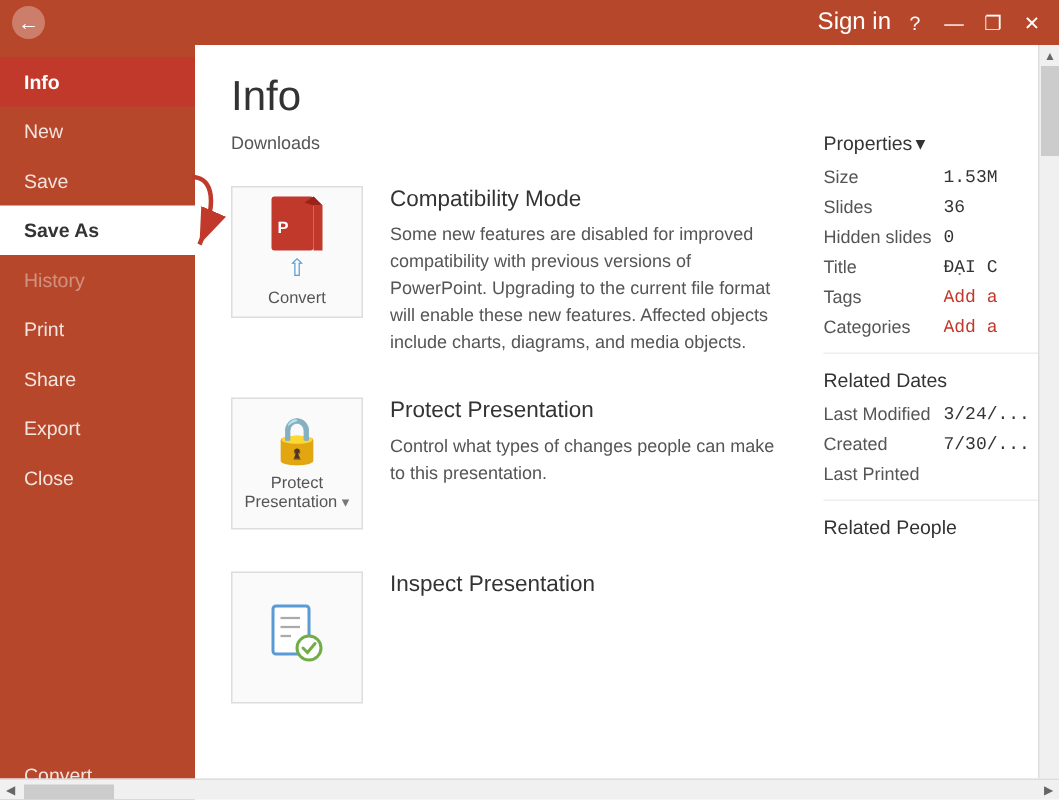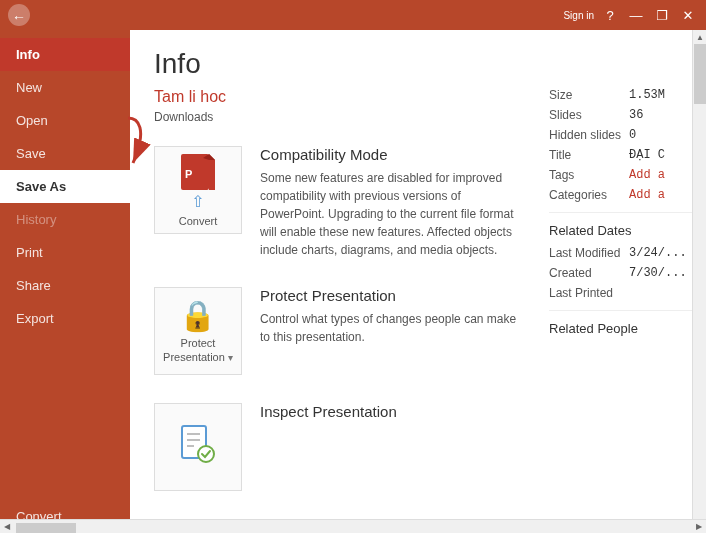--- a/index.html
+++ b/index.html
@@ -307,73 +307,72 @@
     }
   </style>
 </head>
 <body>
 
 <div class="title-bar">
   <div class="title-bar-left">
     <div class="back-btn">←</div>
   </div>
   <div class="title-bar-controls">
-    <span style="cursor:pointer; font-size:10px;">Sign in</span>
+    <span style="cursor:pointer; font-size:16px;">Sign in</span>
     <div class="title-btn">?</div>
     <div class="title-btn">—</div>
     <div class="title-btn">❐</div>
     <div class="title-btn">✕</div>
   </div>
 </div>
 
 <div class="app-layout">
 
   <div class="sidebar">
     <div class="sidebar-item active">
       <span>Info</span>
     </div>
     <div class="sidebar-item">
       <span>New</span>
     </div>
     <div class="sidebar-item">
-      <span>Open</span>
-    </div>
-    <div class="sidebar-item">
       <span>Save</span>
     </div>
     <div class="sidebar-item save-as-active">
       <span>Save As</span>
     </div>
     <div class="sidebar-item disabled">
       <span>History</span>
     </div>
     <div class="sidebar-item">
       <span>Print</span>
     </div>
     <div class="sidebar-item">
       <span>Share</span>
     </div>
     <div class="sidebar-item">
       <span>Export</span>
     </div>
+    <div class="sidebar-item">
+      <span>Close</span>
+    </div>
     <div style="flex:1;"></div>
     <div class="sidebar-item">
       <span>Convert</span>
     </div>
   </div>
 
   <div class="content-area">
     <div class="info-page">
 
       <h1 class="info-title">Info</h1>
 
       <div class="info-body">
 
         <div class="info-left">
-          <div class="info-subtitle">Tam li hoc</div>
           <div class="info-location">Downloads</div>
 
           <div class="info-card">
             <div class="card-icon-box">
               <div style="display:flex; flex-direction:column; align-items:center;">
 
                 <svg width="38" height="42" viewBox="0 0 38 42">
                   <rect x="2" y="2" width="28" height="36" rx="2" fill="#c0392b"></rect>
                   <polygon points="30,2 36,8 30,8" fill="#a33020"></polygon>
                   <rect x="30" y="8" width="6" height="30" rx="0" fill="#c0392b"></rect>
@@ -420,20 +419,24 @@
               </div>
             </div>
             <div class="card-content">
               <div class="card-title">Inspect Presentation</div>
             </div>
           </div>
 
         </div>
 
         <div class="info-right">
+          <div class="prop-section-title">
+            <span>Properties</span>
+            <span>▾</span>
+          </div>
 
           <div class="prop-row">
             <span class="prop-label">Size</span>
             <span class="prop-value">1.53M</span>
           </div>
           <div class="prop-row">
             <span class="prop-label">Slides</span>
             <span class="prop-value">36</span>
           </div>
           <div class="prop-row">

